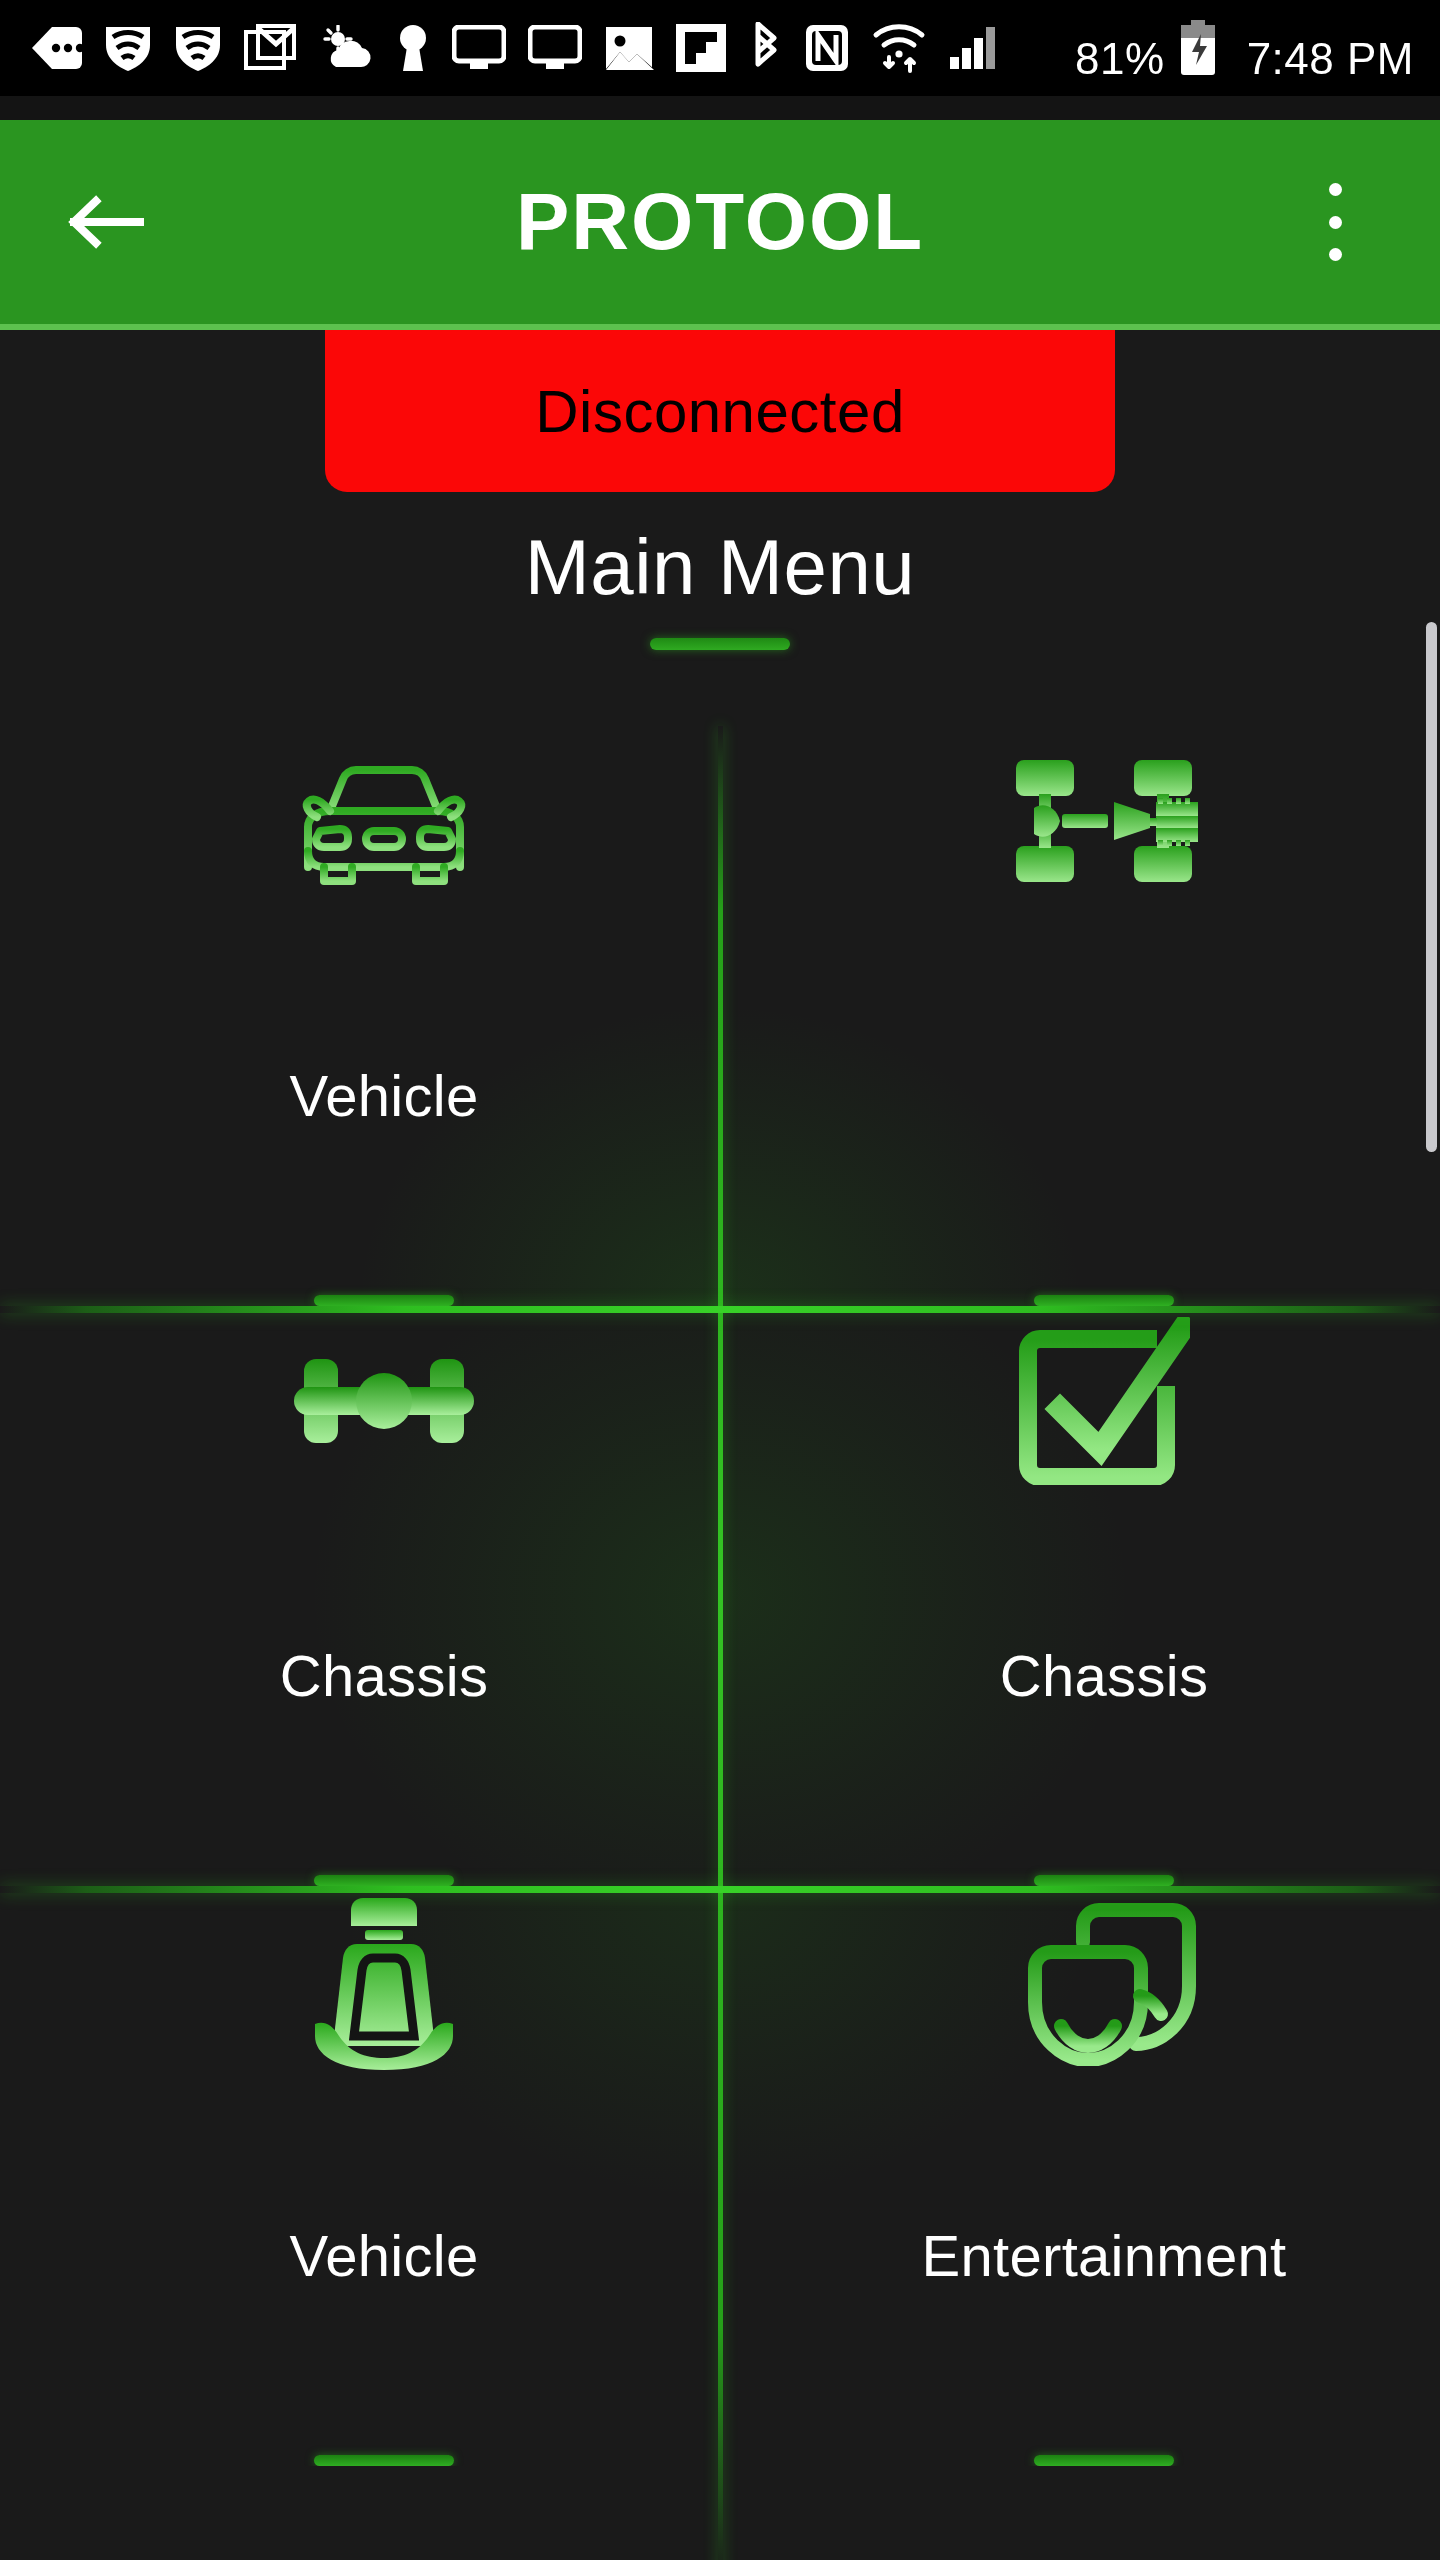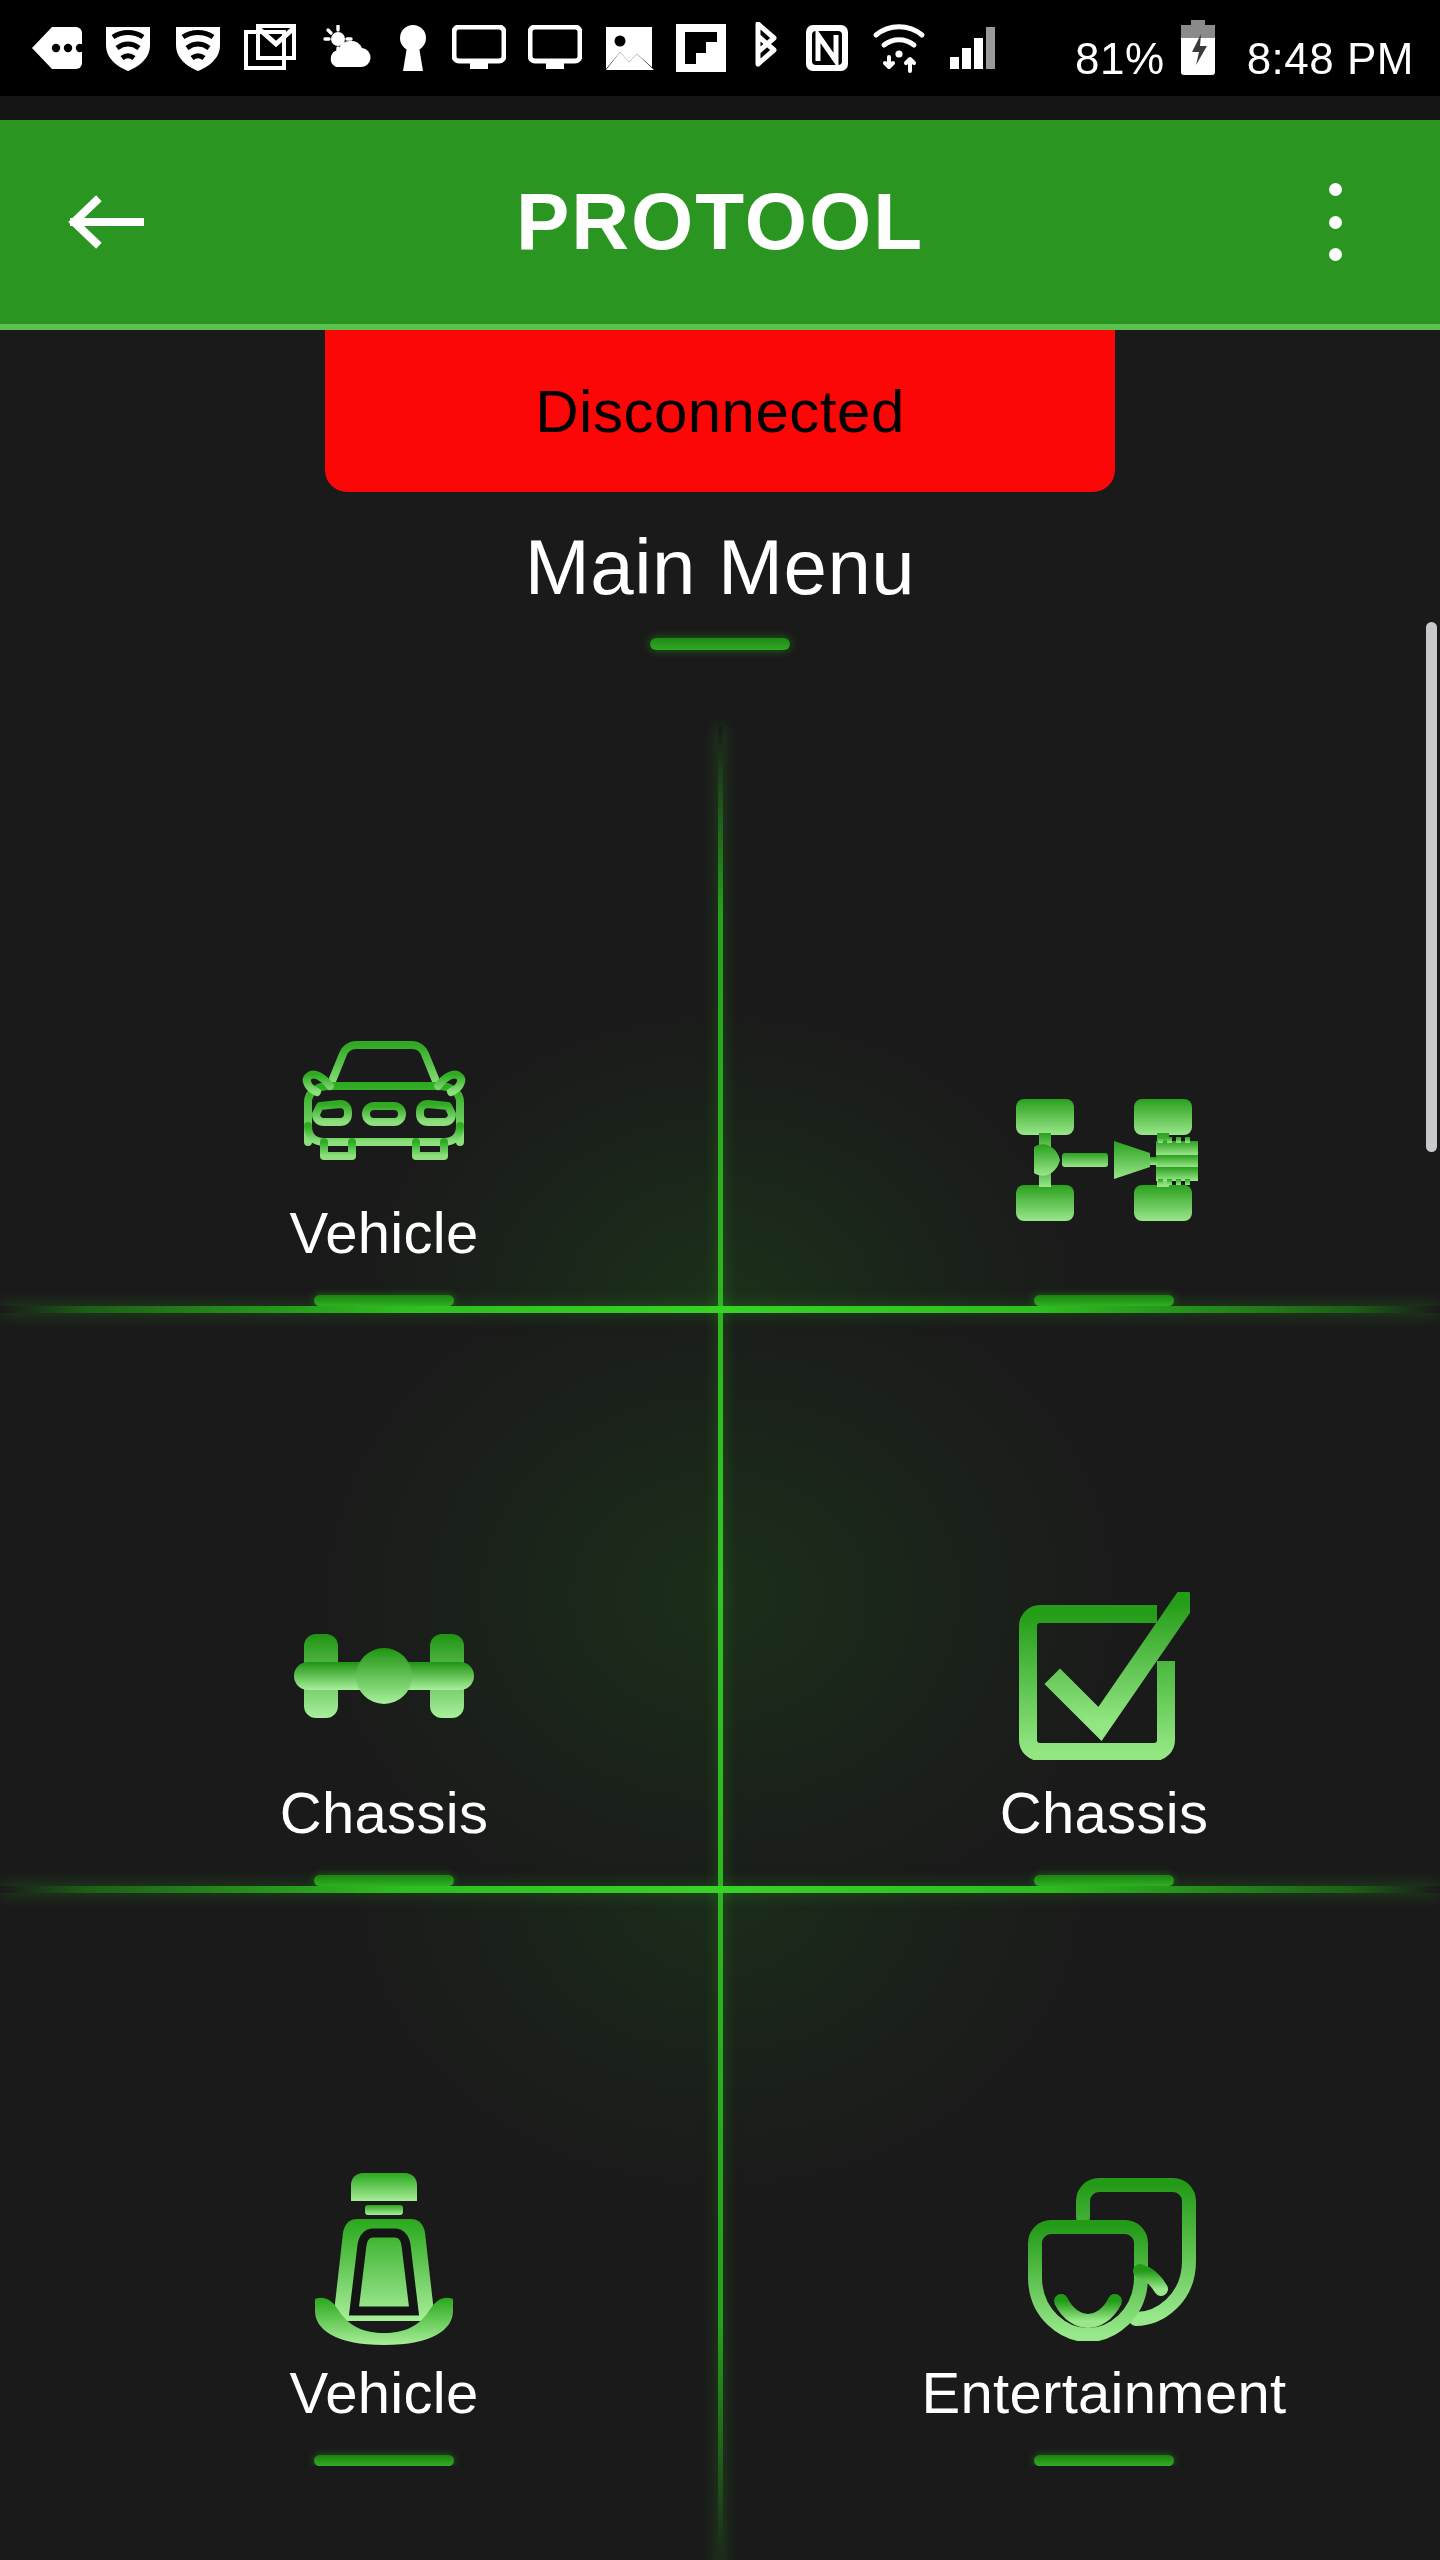--- a/index.html
+++ b/index.html
@@ -104,21 +104,21 @@
     position:absolute;
     left:0; top:396px;
     width:1440px; height:1860px;
     display:grid;
     grid-template-columns:1fr 1fr;
     grid-template-rows:580px 580px 580px;
   }
   .cell{
     position:relative;
     display:flex; flex-direction:column;
-    align-items:center; justify-content:flex-end;
+    align-items:center; justify-content:space-between;
     cursor:pointer;
     overflow:hidden;
     padding-left:48px;
   }
   
   .cell::before{
     content:""; position:absolute; inset:0;
     pointer-events:none;
   }
   .cell.c-tl::before{ background:radial-gradient(ellipse 70% 72% at 100% 100%, rgba(34,140,24,0.20) 0%, rgba(34,140,24,0.07) 45%, rgba(0,0,0,0) 72%); }
@@ -293,21 +293,21 @@
   </div>
 
   <div class="sb-right">
     <span class="sb-text">81%</span>
     <svg class="sb-icon" width="38" height="56" viewBox="0 0 38 56">
       <rect x="12" y="0" width="14" height="7" fill="#8a8a8a"></rect>
       <rect x="2" y="5" width="34" height="50" rx="3" fill="#fff"></rect>
       <rect x="2" y="5" width="34" height="13" fill="#8a8a8a"></rect>
       <path d="M22 14l-9 18h7l-3 13 11-19h-7z" fill="#3a3a3a"></path>
     </svg>
-    <span class="sb-text sb-time">8:48 PM</span>
+    <span class="sb-text sb-time">7:48 PM</span>
   </div>
 </div>
 
 <div class="appbar">
   <div class="appbar-back">
     <svg width="78" height="62" viewBox="0 0 78 62">
       <path d="M72 31H6M28 10L6 31l22 21" fill="none" stroke="#fff" stroke-width="8" stroke-linecap="square" stroke-linejoin="miter"></path>
     </svg>
   </div>
   <div class="appbar-title">PROTOOL</div>

